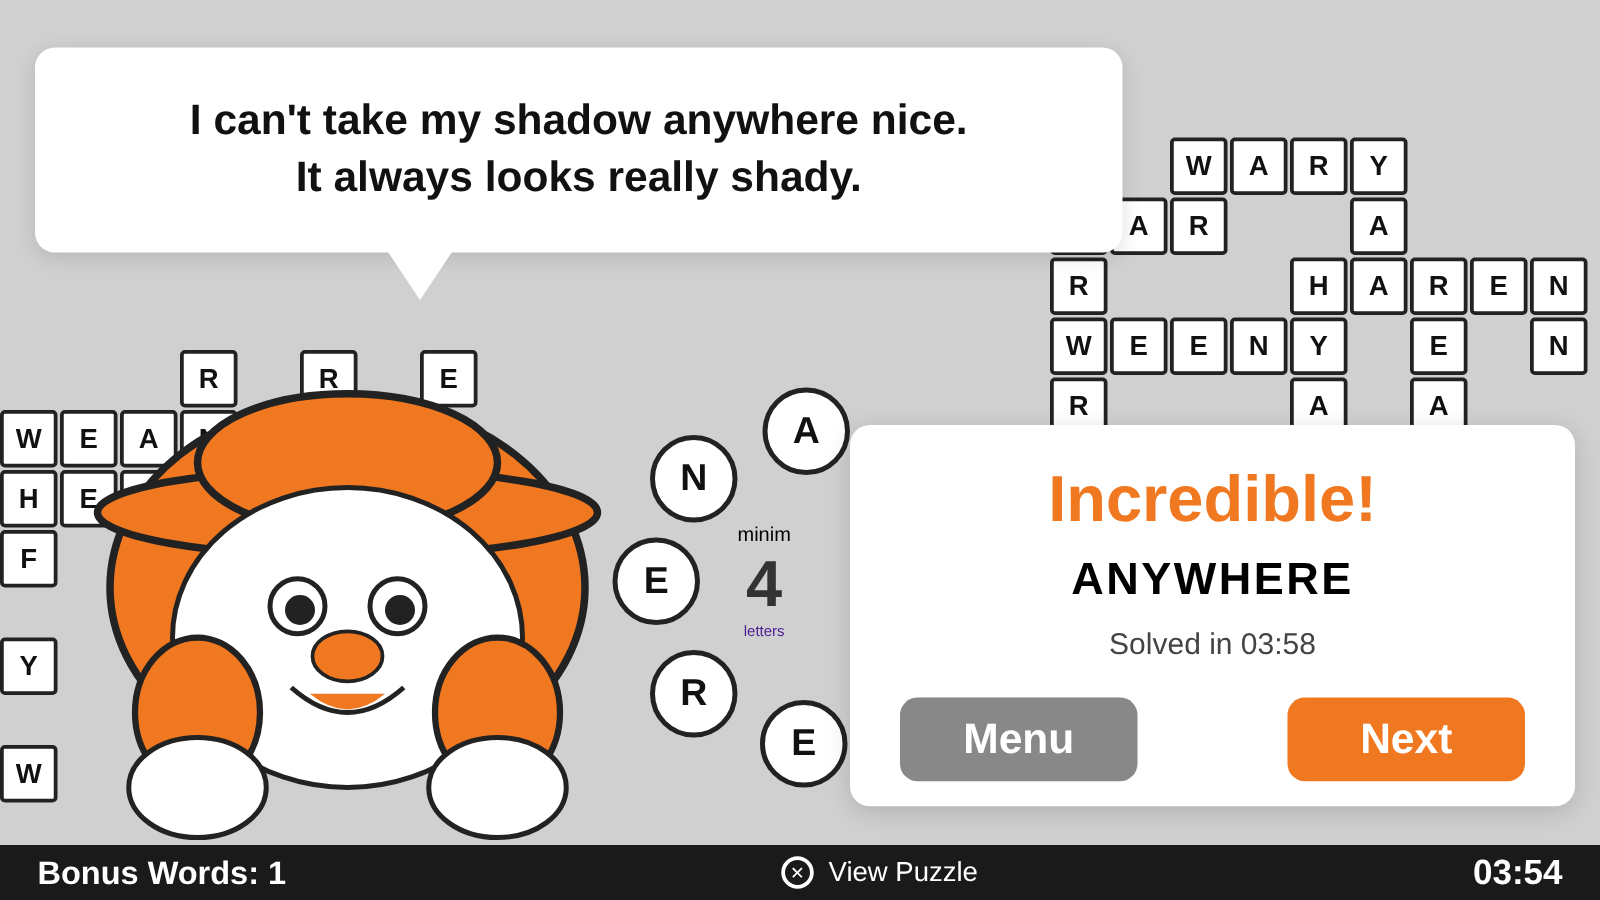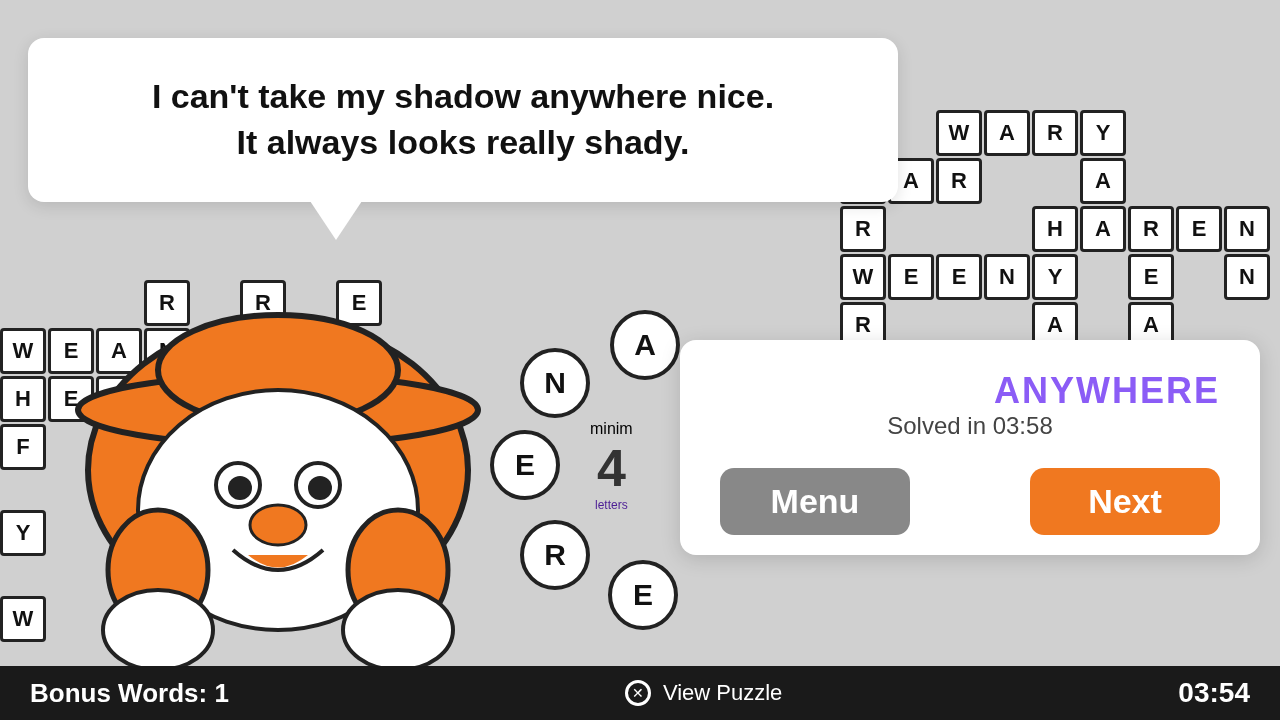--- a/index.html
+++ b/index.html
@@ -73,22 +73,23 @@
       font-weight: 900;
       color: #f07820;
       text-align: center;
       margin-bottom: 12px;
       font-family: 'Arial Black', Arial, sans-serif;
     }
 
     .result-word {
       font-size: 36px;
       font-weight: 700;
-      color: #8b5cf6;
-      text-align: right;
+      color: #000000;
+      text-align: center;
+      margin-bottom: 18px;
       letter-spacing: 2px;
     }
 
     .result-solved {
       font-size: 24px;
       color: #444;
       text-align: center;
       margin-bottom: 28px;
       font-family: Arial, sans-serif;
     }
@@ -152,21 +153,21 @@
       height: 390px;
       z-index: 8;
     }
 
     
     .bottom-bar {
       position: absolute;
       bottom: 0;
       left: 0;
       width: 100%;
-      height: 54px;
+      height: 44px;
       background: #1a1a1a;
       display: flex;
       align-items: center;
       justify-content: space-between;
       padding: 0 30px;
       z-index: 30;
     }
 
     .bottom-bonus {
       font-size: 26px;
@@ -422,20 +423,21 @@
   <div class="min-letters">letters</div>
 </div>
 
 <div class="letter-circle" style="left:610px; top:310px;">A</div>
 <div class="letter-circle" style="left:520px; top:348px;">N</div>
 <div class="letter-circle" style="left:490px; top:430px;">E</div>
 <div class="letter-circle" style="left:520px; top:520px;">R</div>
 <div class="letter-circle" style="left:608px; top:560px;">E</div>
 
 <div class="result-panel">
+  <div class="result-title">Incredible!</div>
   <div class="result-word">ANYWHERE</div>
   <div class="result-solved">Solved in 03:58</div>
   <div class="result-buttons">
     <button class="btn-menu">Menu</button>
     <button class="btn-next">Next</button>
   </div>
 </div>
 
 <div class="bottom-bar">
   <div class="bottom-bonus">Bonus Words: 1</div>

